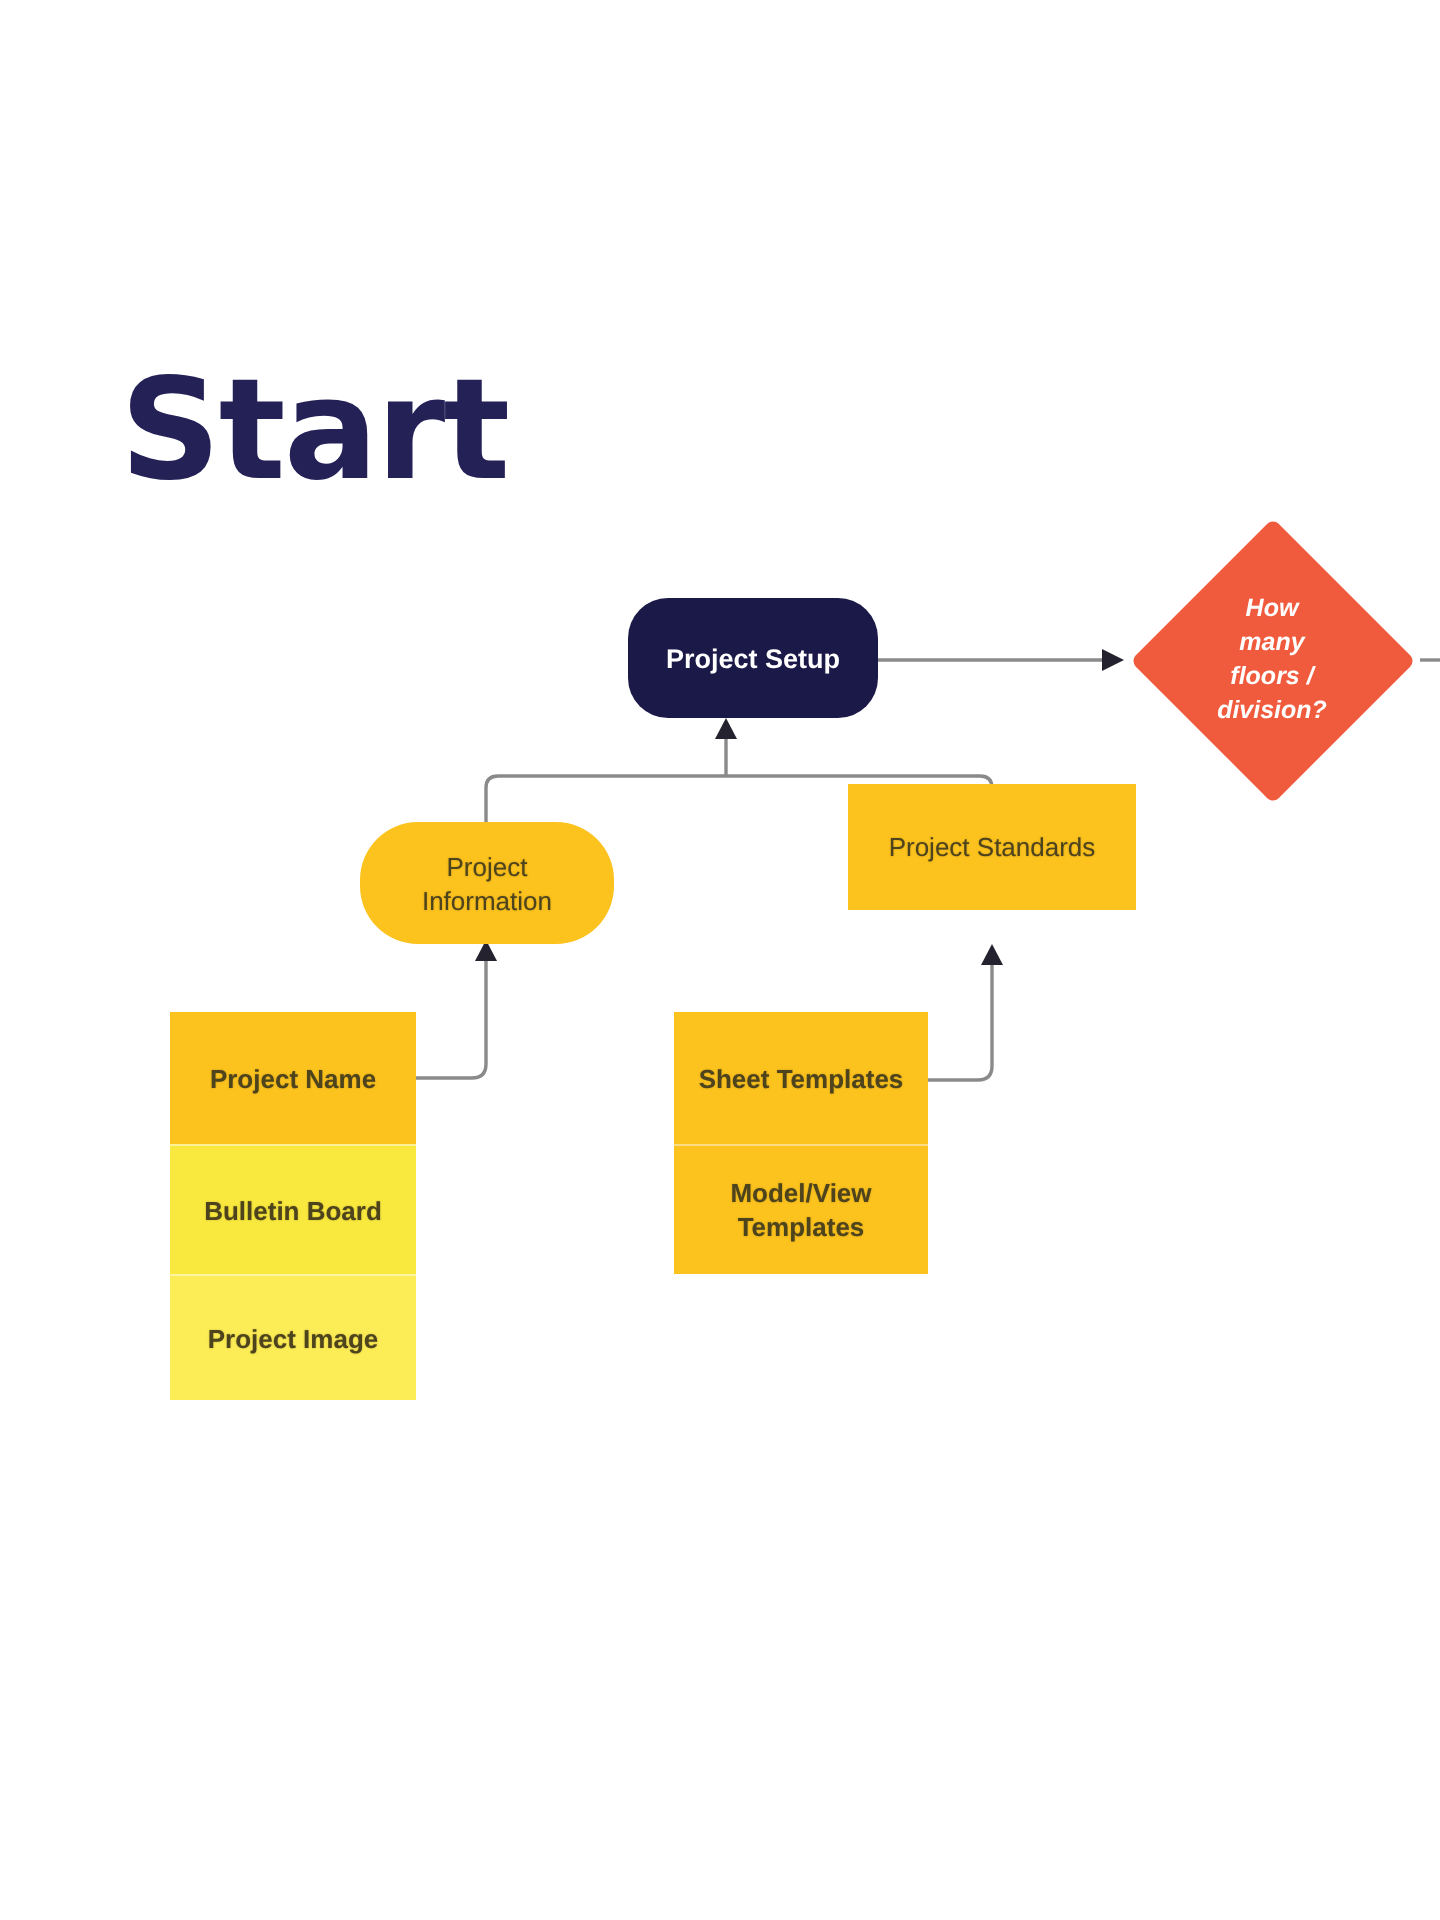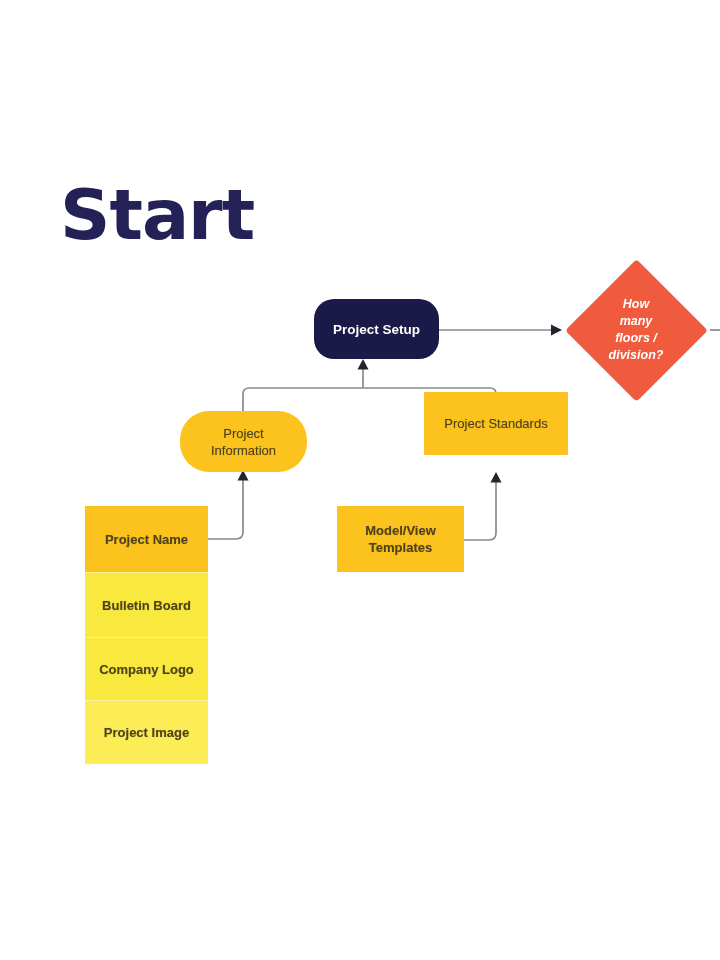--- a/index.html
+++ b/index.html
@@ -159,27 +159,27 @@
     <span>Project Standards</span>
   </div>
 
   <div class="stack stack-left">
     <div class="cell cell-amber">
       <span>Project Name</span>
     </div>
     <div class="cell cell-yellow">
       <span>Bulletin Board</span>
     </div>
-    <div class="cell cell-yellow">
-      <span>Company Logo</span>
-    </div>
     <div class="cell cell-yellow-bright">
       <span>Project Image</span>
     </div>
   </div>
 
   <div class="stack stack-right">
+    <div class="cell cell-amber">
+      <span>Sheet Templates</span>
+    </div>
     <div class="cell cell-amber">
       <span>Model/View Templates</span>
     </div>
   </div>
 
 </div>
 
 </body></html>

